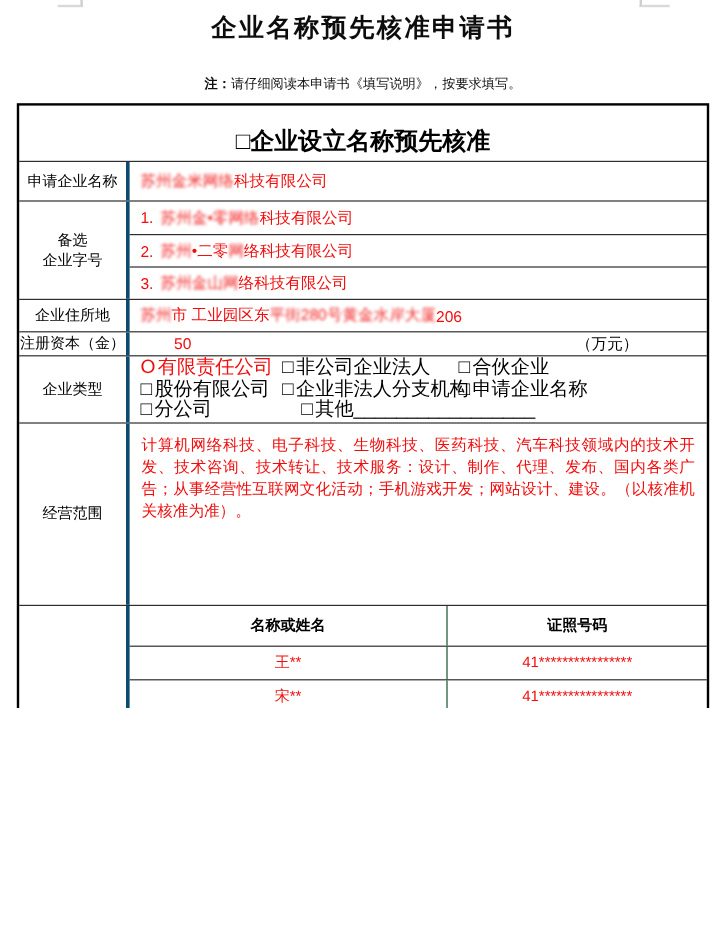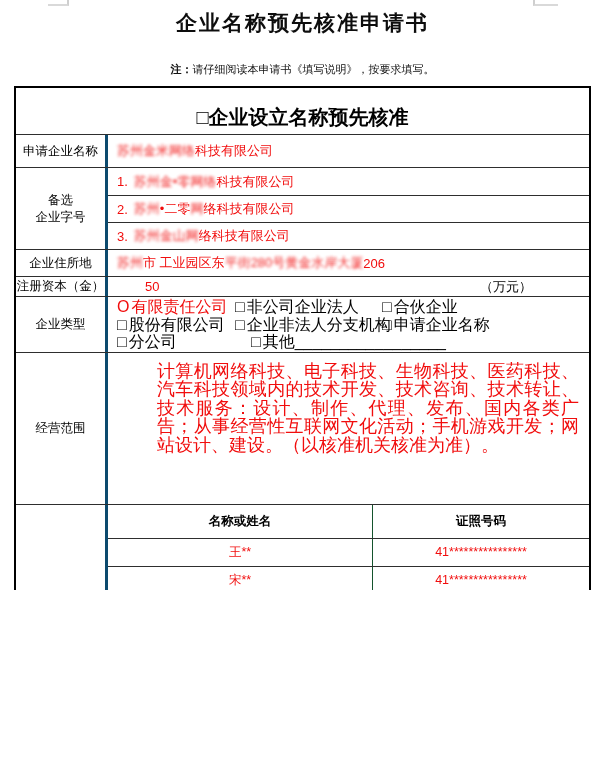--- a/index.html
+++ b/index.html
@@ -48,21 +48,21 @@
   .r-type { min-height:55px; }
   .type-grid { display:grid; grid-template-columns:118px 147px 1fr; width:100%;
                padding:1px 0 1px 9px; }
   .opt { font-size:16px; line-height:17.5px; color:#000; white-space:nowrap; }
   .opt .mark { margin-right:2px; }
   .opt.selected { color:#f10d0d; }
   .other-line { letter-spacing:0;padding-left:16px; }
 
   .r-scope { min-height:152px; }
   .r-scope .val { align-items:flex-start; padding:9px 10px 0 10px; }
-  .scope-text { font-size:18px; line-height:18.5px; text-align:justify;margin-left:39px; }
+  .scope-text { font-size:13px; line-height:18.5px; text-align:justify; }
 
   .inv-area { display:block; }
   .inv-row { display:grid; grid-template-columns:264px 1fr; border-top:1px solid #2e2e2e; }
   .inv-row:first-child { border-top:none; }
   .inv-cell { display:flex; align-items:center; justify-content:center; font-size:12.5px; min-height:26px; }
   .inv-cell.c2 { border-left:1px solid #14532d; }
   .inv-head .inv-cell { min-height:33px; color:#000;font-weight:bold; }
   .inv-data .inv-cell { min-height:27px; }
 </style>
 </head>

